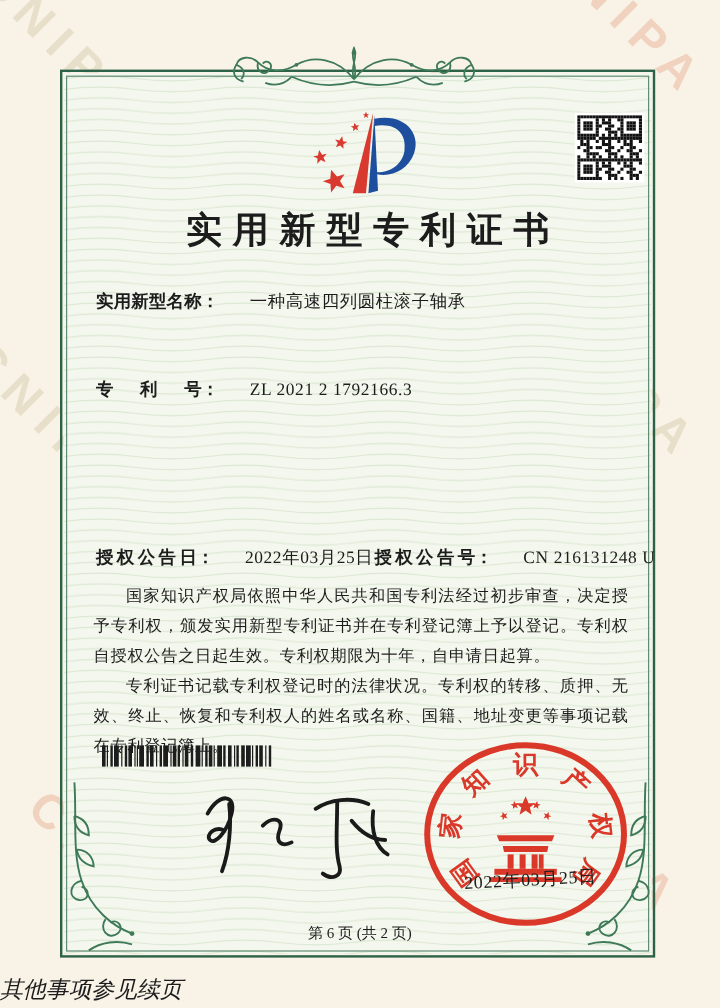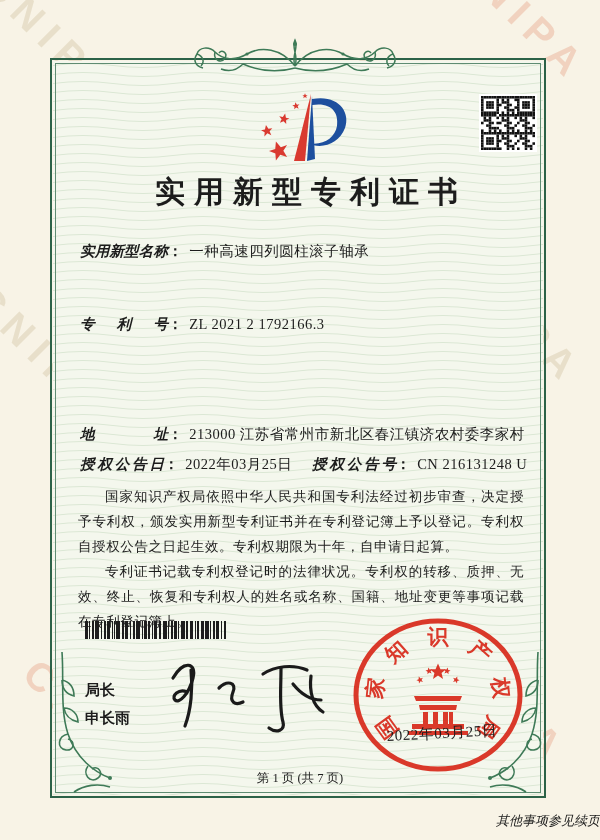--- a/index.html
+++ b/index.html
@@ -29,24 +29,24 @@
 
   .cert-no{position:absolute;left:80px;top:88px;font-size:14px;letter-spacing:3px;z-index:4;}
   .logo{position:absolute;left:248px;top:88px;z-index:4;}
   .qr{position:absolute;left:479px;top:94px;width:54px;height:54px;background:#fff;
       padding:2px;z-index:4;}
   .title{position:absolute;left:0;right:0;top:172px;text-align:center;font-size:30px;
       font-weight:bold;letter-spacing:9px;padding-left:22px;z-index:4;}
 
   .frow{position:absolute;left:80px;font-size:14.5px;z-index:4;white-space:nowrap;}
   .flabel{display:inline-block;width:88px;text-align:justify;text-align-last:justify;
-      font-weight:600;vertical-align:bottom;font-style:italic;}
+      font-weight:600;vertical-align:bottom;}
   .flabel.w5{width:84px;}
   .fcolon{font-weight:600;}
-  .fvalue{margin-left:3px;letter-spacing:0.5px;}
+  .fvalue{margin-left:22px;letter-spacing:0.5px;}
   .fgroup2{position:absolute;left:232px;top:0;}
 
   .body-text{position:absolute;left:78px;width:446px;top:484px;z-index:4;
       font-size:13.5px;line-height:25px;letter-spacing:0.6px;}
   .body-text p{margin:0;text-indent:2em;text-align:justify;}
 
   .barcode{position:absolute;left:85px;top:621px;width:170px;height:18px;overflow:hidden;
       white-space:nowrap;z-index:4;}
   .barcode i{display:inline-block;height:100%;background:#1d1d1d;}
 
@@ -54,22 +54,22 @@
       font-family:"Liberation Sans","DejaVu Sans",sans-serif;font-size:15px;
       font-weight:600;line-height:28px;}
   .signature{position:absolute;left:135px;top:648px;z-index:5;}
 
   .seal{position:absolute;left:350px;top:616px;z-index:4;opacity:0.92;}
   .seal-date{position:absolute;left:358px;top:724px;width:168px;text-align:center;
       font-size:15px;z-index:5;transform:rotate(-3deg);letter-spacing:0.5px;}
 
   .page-indicator{position:absolute;left:0;right:0;top:770px;text-align:center;
       font-size:12.5px;z-index:4;}
-  .continuation{position:absolute;left:0;right:0;top:812px;text-align:right;
-      font-size:13px;z-index:4;font-style:italic;}
+  .continuation{position:absolute;left:0;right:0;top:812px;text-align:left;
+      font-size:19px;z-index:4;font-style:italic;}
 </style>
 </head>
 <body>
 
 <div class="page">
 
   <div class="wm" style="left:-35px;top:15px;">CNIPA</div>
   <div class="wm pink" style="left:435px;top:-8px;">CNIPA</div>
   <div class="wm" style="left:330px;top:100px;">CNIPA</div>
   <div class="wm" style="left:-45px;top:330px;">CNIPA</div>
@@ -410,44 +410,36 @@
   <div class="title">实用新型专利证书</div>
 
   <div class="frow" style="top:242px">
     <span class="flabel">实用新型名称</span><span class="fcolon">：</span>
     <span class="fvalue">一种高速四列圆柱滚子轴承</span>
   </div>
   <div class="frow" style="top:315px">
     <span class="flabel">专利号</span><span class="fcolon">：</span>
     <span class="fvalue">ZL 2021 2 1792166.3</span>
   </div>
-  <div class="frow" style="top:425px">
-    <span class="flabel">地址</span><span class="fcolon">：</span>
-    <span class="fvalue">213000 江苏省常州市新北区春江镇济农村委李家村</span>
-  </div>
   <div class="frow" style="top:455px">
     <span class="flabel w5">授权公告日</span><span class="fcolon">：</span>
     <span class="fvalue">2022年03月25日</span>
     <span class="fgroup2">
       <span class="flabel w5">授权公告号</span><span class="fcolon">：</span>
       <span class="fvalue">CN 216131248 U</span>
     </span>
   </div>
 
   <div class="body-text">
     <p>国家知识产权局依照中华人民共和国专利法经过初步审查，决定授予专利权，颁发实用新型专利证书并在专利登记簿上予以登记。专利权自授权公告之日起生效。专利权期限为十年，自申请日起算。</p>
     <p>专利证书记载专利权登记时的法律状况。专利权的转移、质押、无效、终止、恢复和专利权人的姓名或名称、国籍、地址变更等事项记载在专利登记簿上。</p>
   </div>
 
   <div class="barcode" id="barcode"><i style="width: 3px; margin-right: 1px;"></i><i style="width: 1px; margin-right: 2px;"></i><i style="width: 2px; margin-right: 1px;"></i><i style="width: 4px; margin-right: 2px;"></i><i style="width: 1px; margin-right: 2px;"></i><i style="width: 2px; margin-right: 1px;"></i><i style="width: 3px; margin-right: 2px;"></i><i style="width: 1px; margin-right: 1px;"></i><i style="width: 1px; margin-right: 1px;"></i><i style="width: 4px; margin-right: 2px;"></i><i style="width: 2px; margin-right: 1px;"></i><i style="width: 3px; margin-right: 2px;"></i><i style="width: 1px; margin-right: 2px;"></i><i style="width: 2px; margin-right: 1px;"></i><i style="width: 4px; margin-right: 2px;"></i><i style="width: 1px; margin-right: 1px;"></i><i style="width: 3px; margin-right: 1px;"></i><i style="width: 2px; margin-right: 2px;"></i><i style="width: 1px; margin-right: 1px;"></i><i style="width: 3px; margin-right: 2px;"></i><i style="width: 2px; margin-right: 2px;"></i><i style="width: 4px; margin-right: 1px;"></i><i style="width: 1px; margin-right: 2px;"></i><i style="width: 2px; margin-right: 1px;"></i><i style="width: 3px; margin-right: 1px;"></i><i style="width: 1px; margin-right: 2px;"></i><i style="width: 4px; margin-right: 1px;"></i><i style="width: 2px; margin-right: 2px;"></i><i style="width: 3px; margin-right: 2px;"></i><i style="width: 1px; margin-right: 1px;"></i><i style="width: 2px; margin-right: 2px;"></i><i style="width: 3px; margin-right: 1px;"></i><i style="width: 4px; margin-right: 1px;"></i><i style="width: 1px; margin-right: 2px;"></i><i style="width: 2px; margin-right: 1px;"></i><i style="width: 3px; margin-right: 2px;"></i><i style="width: 1px; margin-right: 2px;"></i><i style="width: 2px; margin-right: 1px;"></i></div>
 
-  <div class="signer">
-    <div>局长</div>
-    <div>申长雨</div>
-  </div>
 
   <svg class="signature" width="200" height="95" viewBox="0 0 200 95">
     <g stroke="#1a1a1a" stroke-width="3.2" fill="none" stroke-linecap="round">
       <path d="M38,30 C48,12 62,14 58,30 C54,46 44,56 40,52 C36,48 44,40 52,44"></path>
       <path d="M56,22 C58,40 56,62 50,78"></path>
       <path d="M84,40 C92,32 102,34 98,44 C94,54 100,58 108,54"></path>
       <path d="M128,26 C140,18 158,16 172,22"></path>
       <path d="M146,20 C146,42 144,60 148,74 C150,82 142,86 134,80"></path>
       <path d="M158,36 C166,46 176,52 186,52"></path>
       <path d="M176,28 C174,44 178,58 188,64"></path>
@@ -480,16 +472,16 @@
       <rect x="-26" y="22" width="52" height="5"></rect>
       <rect x="-30" y="29" width="60" height="4"></rect>
     </g>
     <defs>
       <path id="star2" d="M0,-10 L2.94,-3.09 L9.51,-3.09 L4.19,1.18 L5.88,8.09 L0,4 L-5.88,8.09 L-4.19,1.18 L-9.51,-3.09 L-2.94,-3.09 Z"></path>
     </defs>
   </svg>
 
   <div class="seal-date">2022年03月25日</div>
 
-  <div class="page-indicator">第 1 页 (共 7 页)</div>
+  <div class="page-indicator">第 6 页 (共 2 页)</div>
   <div class="continuation">其他事项参见续页</div>
 
 </div>
 
 </body></html>

